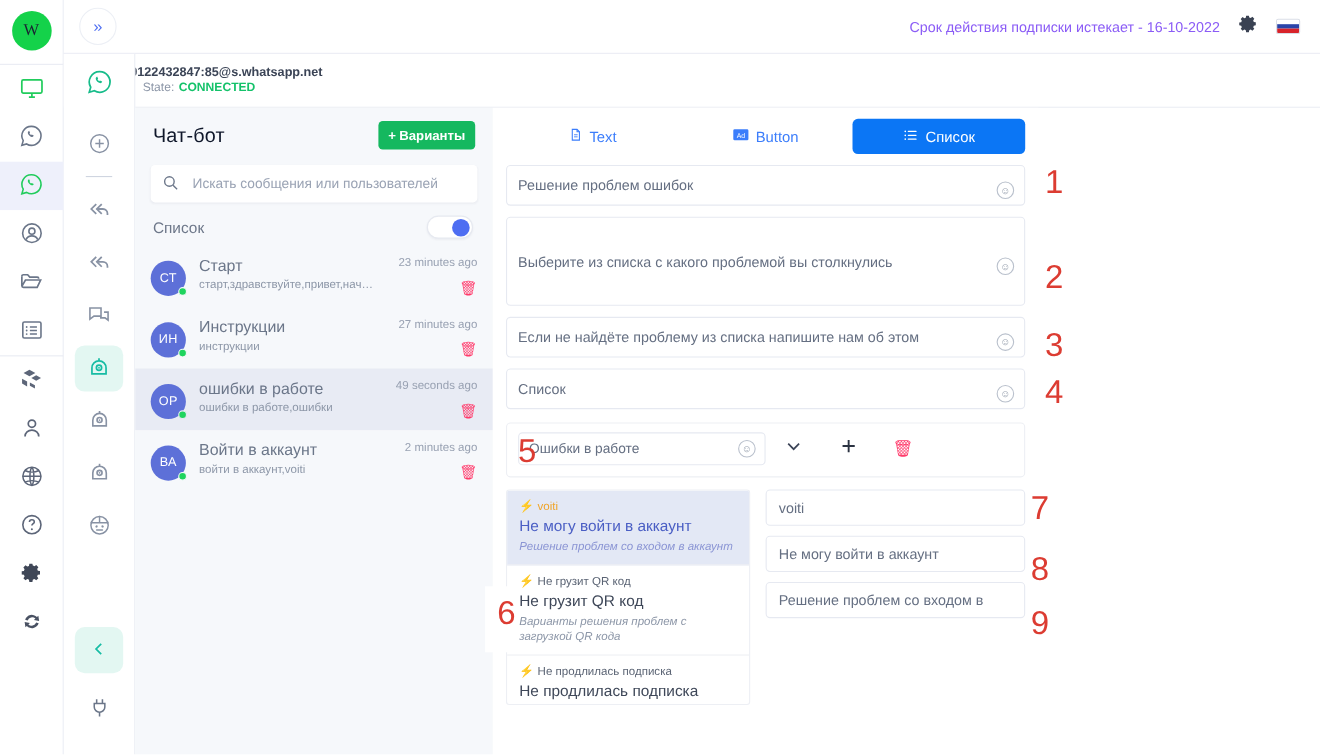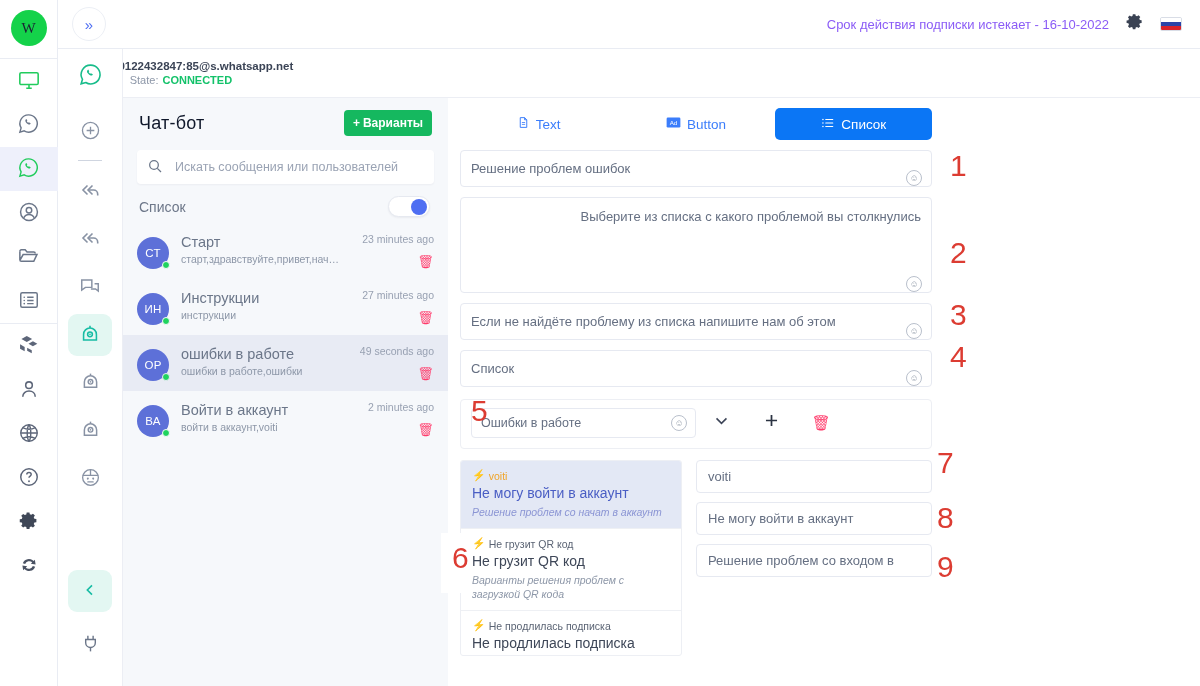--- a/index.html
+++ b/index.html
@@ -117,36 +117,36 @@
   }
   .bot-right { text-align:right; flex:none; width:92px; }
   .bot-time { font-size:10.5px; color:#98a1b2; }
   .trash-sm { color:#ff3b6b; font-size:13px; margin-top:9px; cursor:pointer; display:inline-block; }
 
   
   .main {
     position:absolute; left:448px; top:98px; width:496px; height:588px;
     background:#fff;
   }
-  .tabs { display:flex; padding:10px 12px 0 12px; gap:0; }
+  .tabs { display:flex; padding:10px 12px 0 12px; gap:0;justify-content:flex-end; }
   .tab {
     flex:1; height:32px; display:flex; align-items:center; justify-content:center;
     gap:6px; font-size:13.5px; color:#3b7dfb; border-radius:5px; cursor:pointer;
   }
   .tab.active { background:#0b76f5; color:#fff; }
   .tab svg { flex:none; }
 
   .field {
     margin:10px 12px 0 12px; border:1px solid #e6e9f1; border-radius:4px;
-    background:#fff; display:flex; align-items:flex-end; position:relative;
+    background:#fff; display:flex; align-items:center; position:relative;
   }
   .field .val {
     flex:1; font-size:13px; color:#656f82; padding:9px 10px; line-height:17px;
   }
-  .field.big { height:96px;flex-direction:column; }
+  .field.big { height:81px; }
   .field.big .val { padding-top:10px; }
   .emoji {
     width:16px; height:16px; border-radius:50%; border:1px solid #b9c0cc;
     color:#9aa3b0; font-size:9px; display:flex; align-items:center;
     justify-content:center; margin:9px 9px 0 0; flex:none; cursor:pointer;
     line-height:1;
   }
 
   
   .sec {
@@ -657,21 +657,21 @@
     </div>
 
     <div class="body2">
       <div class="cards">
         <div class="card sel">
           <div class="ttl">
               <span class="bolt">⚡</span>
               <span>voiti</span>
             </div>
           <div class="nm">Не могу войти в аккаунт</div>
-          <div class="ds">Решение проблем со начат в аккаунт</div>
+          <div class="ds">Решение проблем со входом в аккаунт</div>
         </div>
         <div class="card">
           <div class="ttl">
               <span class="bolt">⚡</span>
               <span style="color:#5b6474">Не грузит QR код</span>
             </div>
           <div class="nm">Не грузит QR код</div>
           <div class="ds">Варианты решения проблем с загрузкой QR кода</div>
         </div>
         <div class="card">

